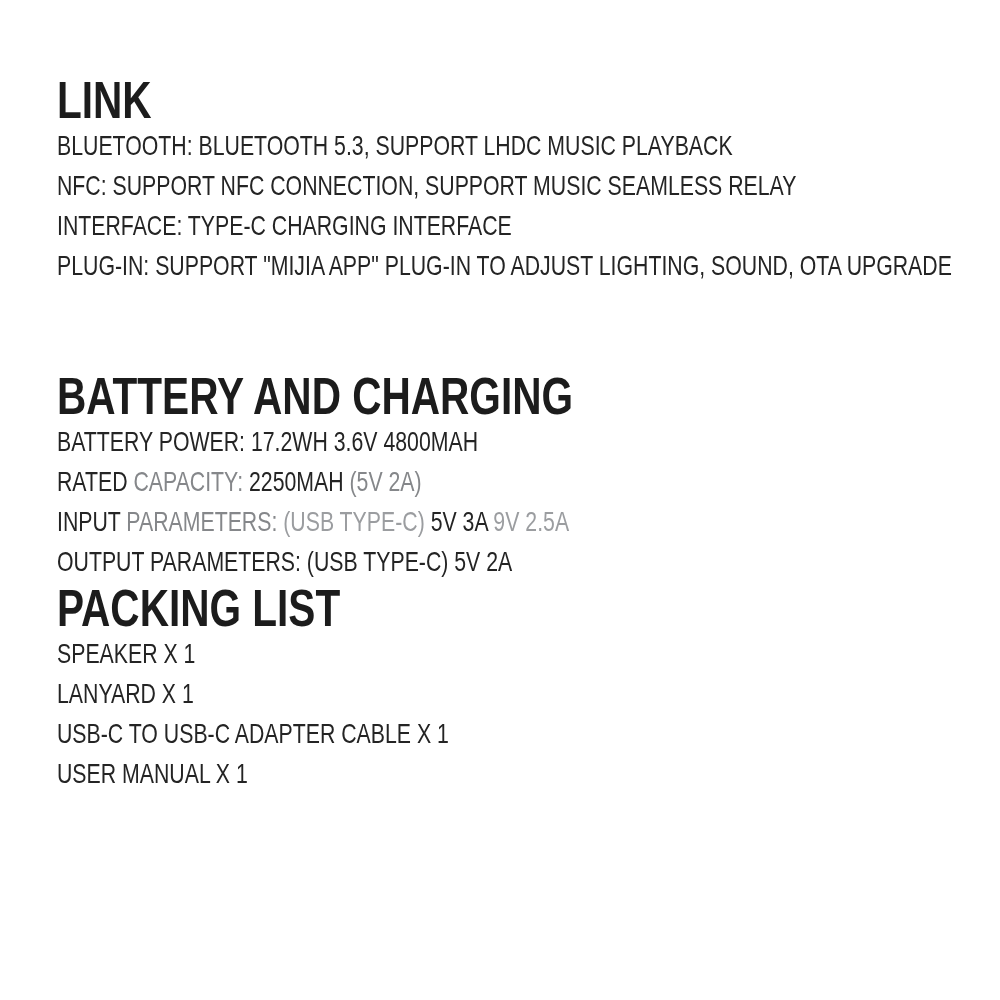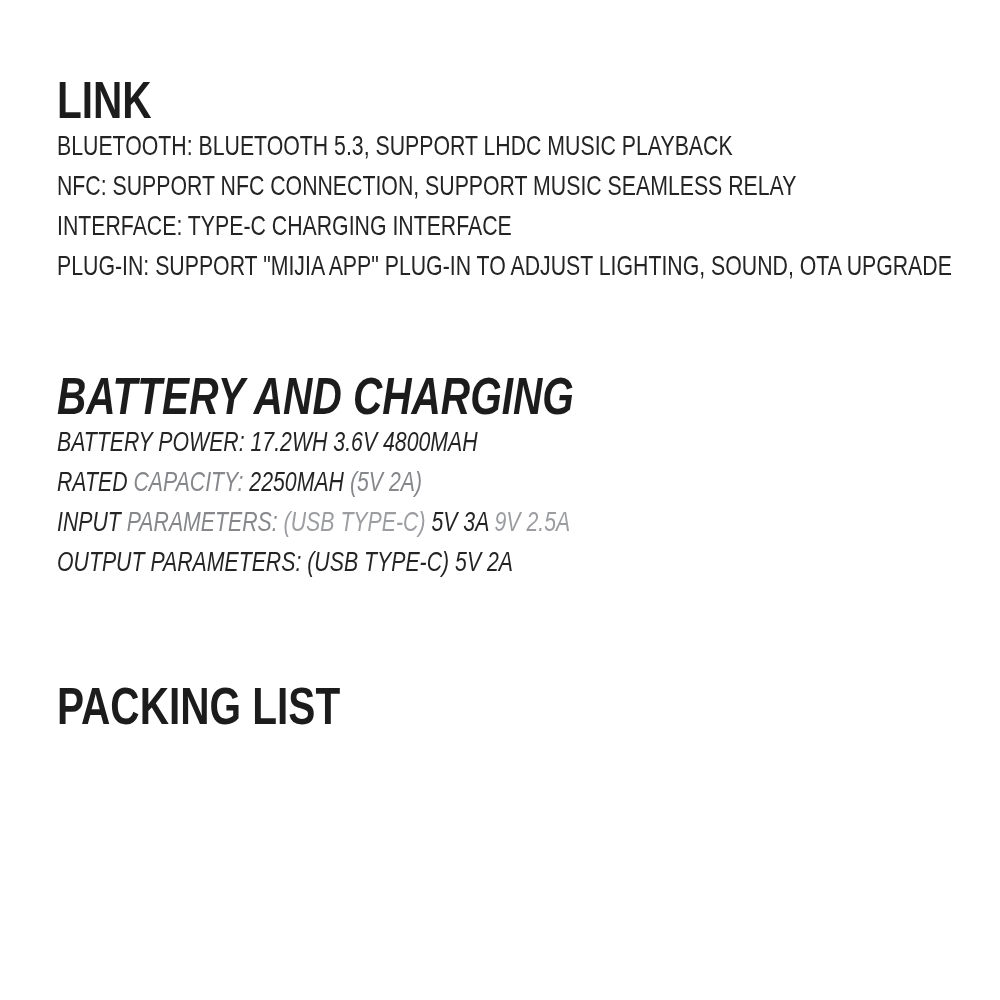--- a/index.html
+++ b/index.html
@@ -11,22 +11,22 @@
     overflow: hidden;
     font-family: "Liberation Sans", sans-serif;
   }
   .doc {
     position: absolute;
     left: 57px;
     top: 74px;
     width: 943px;
   }
   .section { display: block; }
-  .section-battery { margin-top: 84px; font-style: italic; }
-  .section-packing { margin-top: 98px; }
+  .section-battery { margin-top: 84px; }
+  .section-packing { }
   .section-title {
     margin: 0;
     padding: 0;
     font-size: 52px;
     line-height: 52px;
     font-weight: 700;
     color: #1c1c1c;
     white-space: nowrap;
     transform: scaleX(0.78);
     transform-origin: 0 50%;
@@ -66,15 +66,21 @@
     <div class="lines">
         <p class="line"><span class="tone-dark">BATTERY POWER: 17.2WH 3.6V 4800MAH</span></p>
         <p class="line"><span class="tone-dark">RATED </span><span class="tone-mid">CAPACITY: </span><span class="tone-dark">2250MAH </span><span class="tone-mid">(5V 2A)</span></p>
         <p class="line"><span class="tone-dark">INPUT </span><span class="tone-mid">PARAMETERS: </span><span class="tone-muted">(USB TYPE-C) </span><span class="tone-dark">5V 3A </span><span class="tone-muted">9V 2.5A</span></p>
         <p class="line"><span class="tone-dark">OUTPUT PARAMETERS: (USB TYPE-C) 5V 2A</span></p>
       </div>
   </section>
 
   <section class="section section-packing">
     <h1 class="section-title">PACKING LIST</h1>
+    <div class="lines">
+        <p class="line"><span class="tone-dark">SPEAKER X 1</span></p>
+        <p class="line"><span class="tone-dark">LANYARD X 1</span></p>
+        <p class="line"><span class="tone-dark">USB-C TO USB-C ADAPTER CABLE X 1</span></p>
+        <p class="line"><span class="tone-dark">USER MANUAL X 1</span></p>
+      </div>
   </section>
 
 </main>
 
 </body></html>

